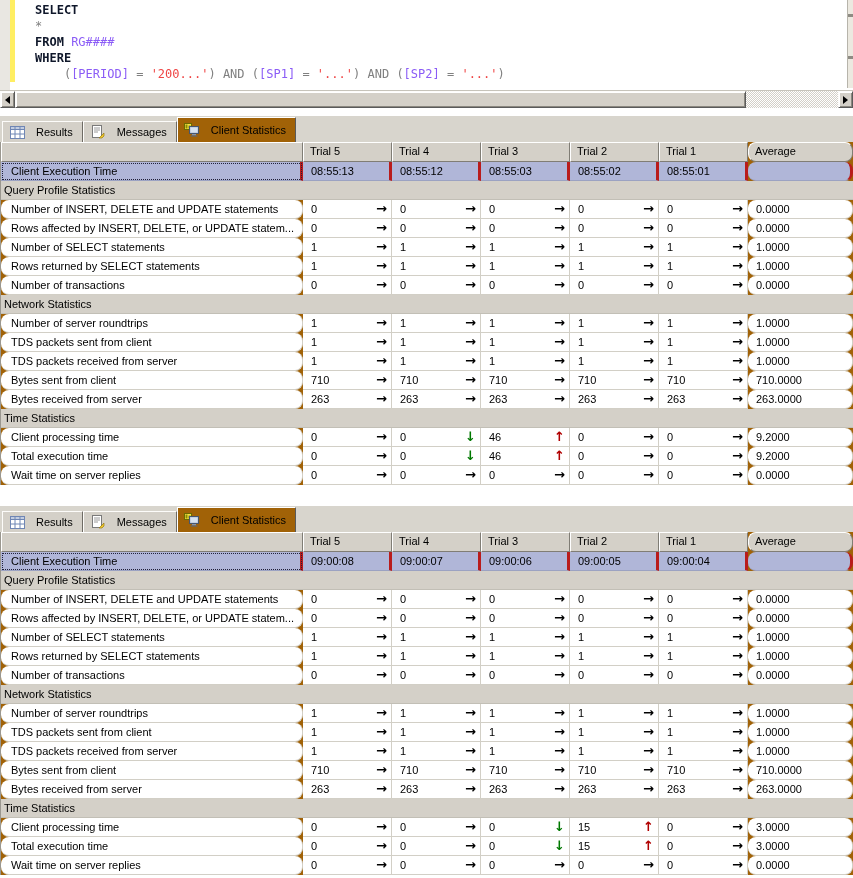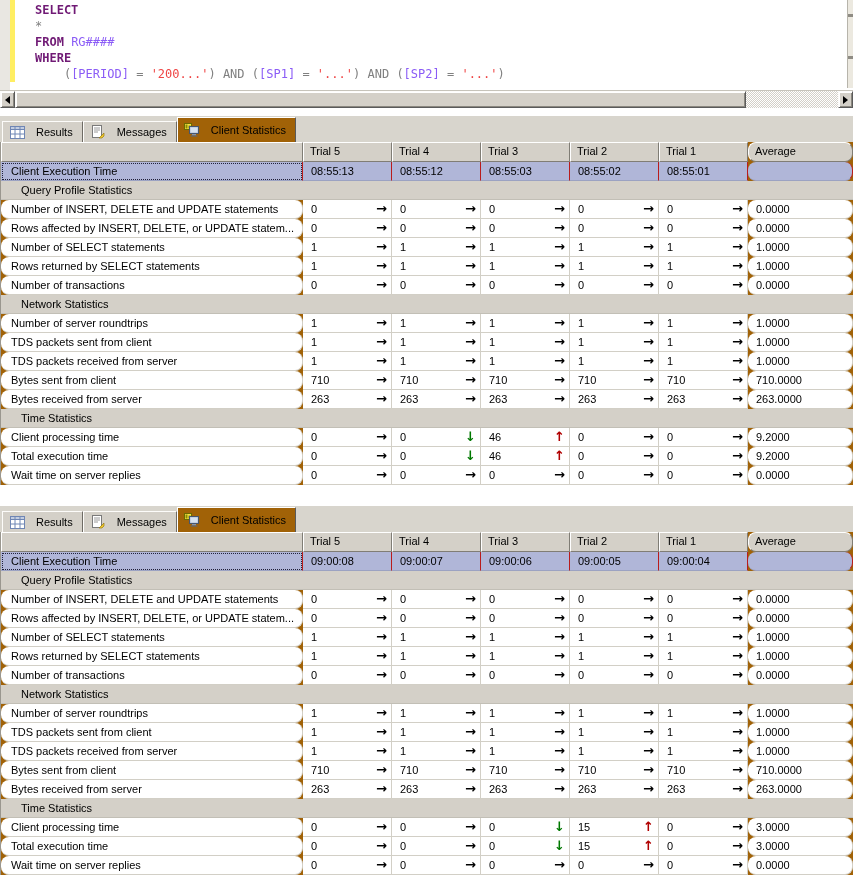--- a/index.html
+++ b/index.html
@@ -6,21 +6,21 @@
   #screen{position:relative;width:853px;height:878px;overflow:hidden;
           font-family:"Liberation Sans", sans-serif;font-size:11px;color:#000;}
 
   
   #editor{position:relative;height:90px;background:#fff;overflow:hidden;}
   #sel-margin{position:absolute;left:0;top:0;width:10px;height:90px;background:#e9e7e2;}
   #change-bar{position:absolute;left:10px;top:0;width:5px;height:82px;background:#ffee62;}
   #sqlcode{position:absolute;left:35px;top:2px;right:8px;
            font-family:"DejaVu Sans Mono","Liberation Mono",monospace;font-size:12px;}
   .codeline{height:16px;line-height:16px;white-space:pre;}
-  .tok-kw{color:#701a75;font-weight:bold;}
+  .tok-kw{color:#0f172a;font-weight:bold;}
   .tok-str{color:#ef4444;}
   .tok-op{color:#808080;}
   .tok-plain{color:#8b5cf6;}
   #v-mini-scroll{position:absolute;right:0;top:0;width:5px;height:88px;background:#ece9e0;border-left:1px solid #b7b4ab;}
   .vtick{position:absolute;right:0;width:5px;height:3px;background:#8f8c84;}
 
   
   #hscroll{position:relative;height:17px;display:flex;align-items:stretch;
      background-image:conic-gradient(#ffffff 25%, #d4d0c8 0 50%, #ffffff 0 75%, #d4d0c8 0);
      background-size:2px 2px;border-top:1px solid #c6c3ba;}
@@ -52,25 +52,25 @@
   .header-row{height:20px;}
   .hcell{background:#d4d0c8;border:1px solid;border-color:#ffffff #807d75 #807d75 #ffffff;
          box-sizing:border-box;line-height:17px;padding-left:6px;overflow:hidden;white-space:nowrap;}
   .cell{box-sizing:border-box;border-right:1px solid #d2cfc6;border-bottom:1px solid #d2cfc6;
         line-height:18px;overflow:hidden;white-space:nowrap;position:relative;}
   .c-label{width:302px;}
   .c-trial{width:89px;}
   .c-avg{flex:1;border-radius:8px;}
   .data-row .cell{background:#fff;}
   .data-row .c-label{padding-left:10px;border-radius:8px;}
-  .exec-row .cell{background:#b0b6d8;border-right:1px solid #b91c1c;border-bottom:1px solid #9ba2c2;}
+  .exec-row .cell{background:#b0b6d8;border-right:3px solid #b91c1c;border-bottom:1px solid #9ba2c2;}
   .exec-row .exec-label{padding-left:10px;outline:1px dotted #20203a;outline-offset:-2px;}
   .exec-row .val{padding-left:8px;}
   .group-row{background:#d4d0c8;border-bottom:1px solid #c2bfb6;}
-  .group-label{padding-left:20px;line-height:18px;}
+  .group-label{padding-left:3px;line-height:18px;}
   .vcell .val{padding-left:8px;}
   .c-avg .val{padding-left:8px;}
   .arrow{position:absolute;right:4px;top:0;line-height:18px;font-size:13px;font-weight:bold;
          font-family:"DejaVu Sans", sans-serif;}
   .arrow-same{color:#000;}
   .arrow-down{color:#007800;}
   .arrow-up{color:#b00000;}
 </style>
 </head>
 <body>

